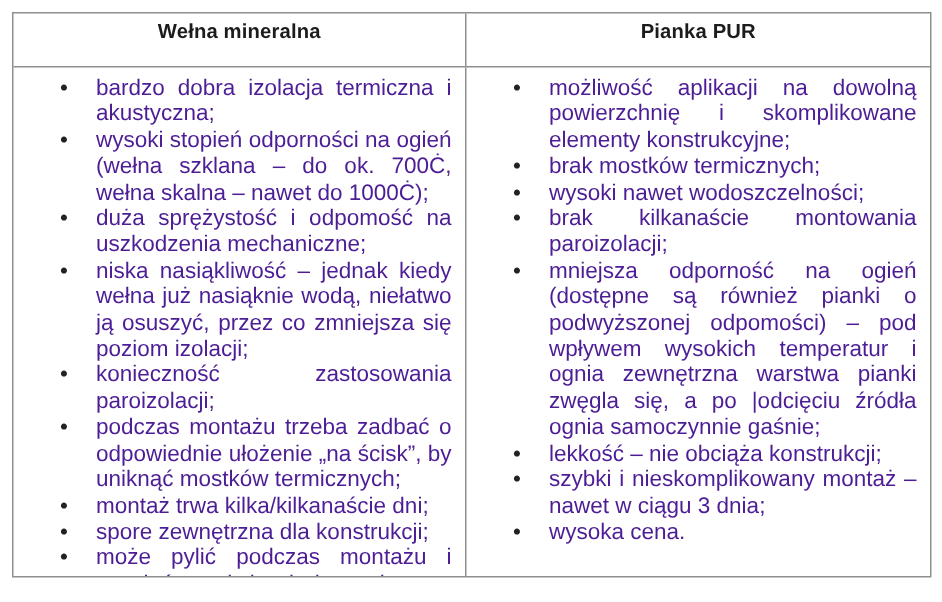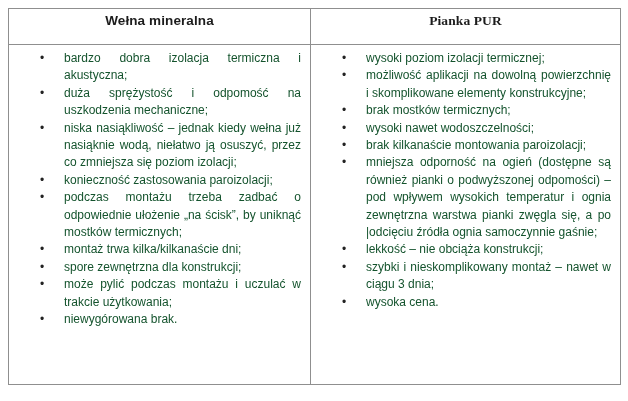--- a/index.html
+++ b/index.html
@@ -41,21 +41,20 @@
     font-size: 13.5px;
     color: #1c1c1c;
     letter-spacing: 0.1px;
   }
   .header-cell.left {
     width: 302px;
     border-right: 1px solid #8f8f8f;
   }
   .header-cell.right {
     flex: 1;
-    font-family: Liberation Serif, serif;
   }
   .body-row {
     display: flex;
     flex: 1;
     min-height: 0;
   }
   .body-cell {
     box-sizing: border-box;
     padding: 5px 9px 0 0;
     overflow: hidden;
@@ -69,23 +68,23 @@
   }
   ul.points {
     margin: 0;
     padding: 0;
     list-style: none;
   }
   ul.points li {
     position: relative;
     padding-left: 55px;
     text-align: justify;
-    font-size: 12px;
+    font-size: 15px;
     line-height: 17.4px;
-    color: #14532d;
+    color: #4c1d95;
   }
   ul.points li::before {
     content: "\2022";
     position: absolute;
     left: 31px;
     top: 0;
     color: #222222;
   }
 </style>
 </head>
@@ -97,34 +96,34 @@
     <div class="header-row">
       <div class="header-cell left">Wełna mineralna</div>
       <div class="header-cell right">Pianka PUR</div>
     </div>
 
     <div class="body-row">
 
       <div class="body-cell left">
         <ul class="points">
           <li>bardzo dobra izolacja termiczna i akustyczna;</li>
+          <li>wysoki stopień odporności na ogień (wełna szklana – do ok. 700Ċ, wełna skalna – nawet do 1000Ċ);</li>
           <li>duża sprężystość i odpomość na uszkodzenia mechaniczne;</li>
           <li>niska nasiąkliwość – jednak kiedy wełna już nasiąknie wodą, niełatwo ją osuszyć, przez co zmniejsza się poziom izolacji;</li>
           <li>konieczność zastosowania paroizolacji;</li>
           <li>podczas montażu trzeba zadbać o odpowiednie ułożenie „na ścisk”, by uniknąć mostków termicznych;</li>
           <li>montaż trwa kilka/kilkanaście dni;</li>
           <li>spore zewnętrzna dla konstrukcji;</li>
           <li>może pylić podczas montażu i uczulać w trakcie użytkowania;</li>
           <li>niewygórowana brak.</li>
         </ul>
       </div>
 
       <div class="body-cell right">
         <ul class="points">
-          <li>wysoki poziom izolacji termicznej;</li>
           <li>możliwość aplikacji na dowolną powierzchnię i skomplikowane elementy konstrukcyjne;</li>
           <li>brak mostków termicznych;</li>
           <li>wysoki nawet wodoszczelności;</li>
           <li>brak kilkanaście montowania paroizolacji;</li>
           <li>mniejsza odporność na ogień (dostępne są również pianki o podwyższonej odpomości) – pod wpływem wysokich temperatur i ognia zewnętrzna warstwa pianki zwęgla się, a po |odcięciu źródła ognia samoczynnie gaśnie;</li>
           <li>lekkość – nie obciąża konstrukcji;</li>
           <li>szybki i nieskomplikowany montaż – nawet w ciągu 3 dnia;</li>
           <li>wysoka cena.</li>
         </ul>
       </div>

